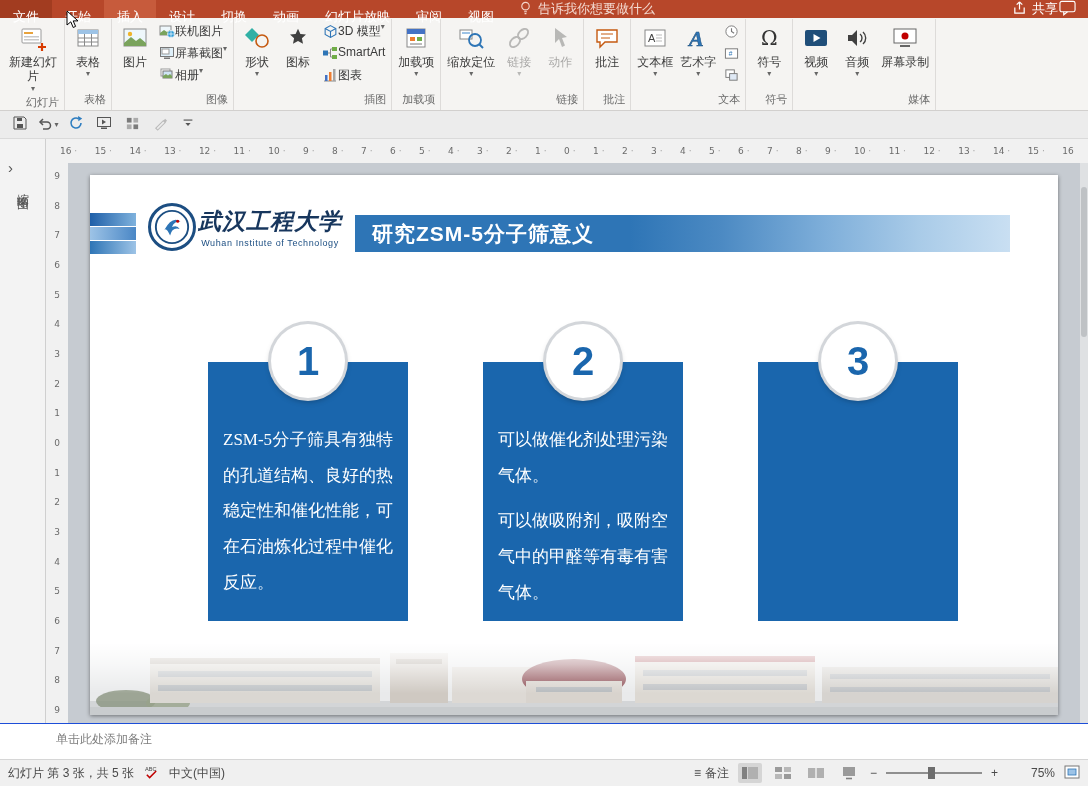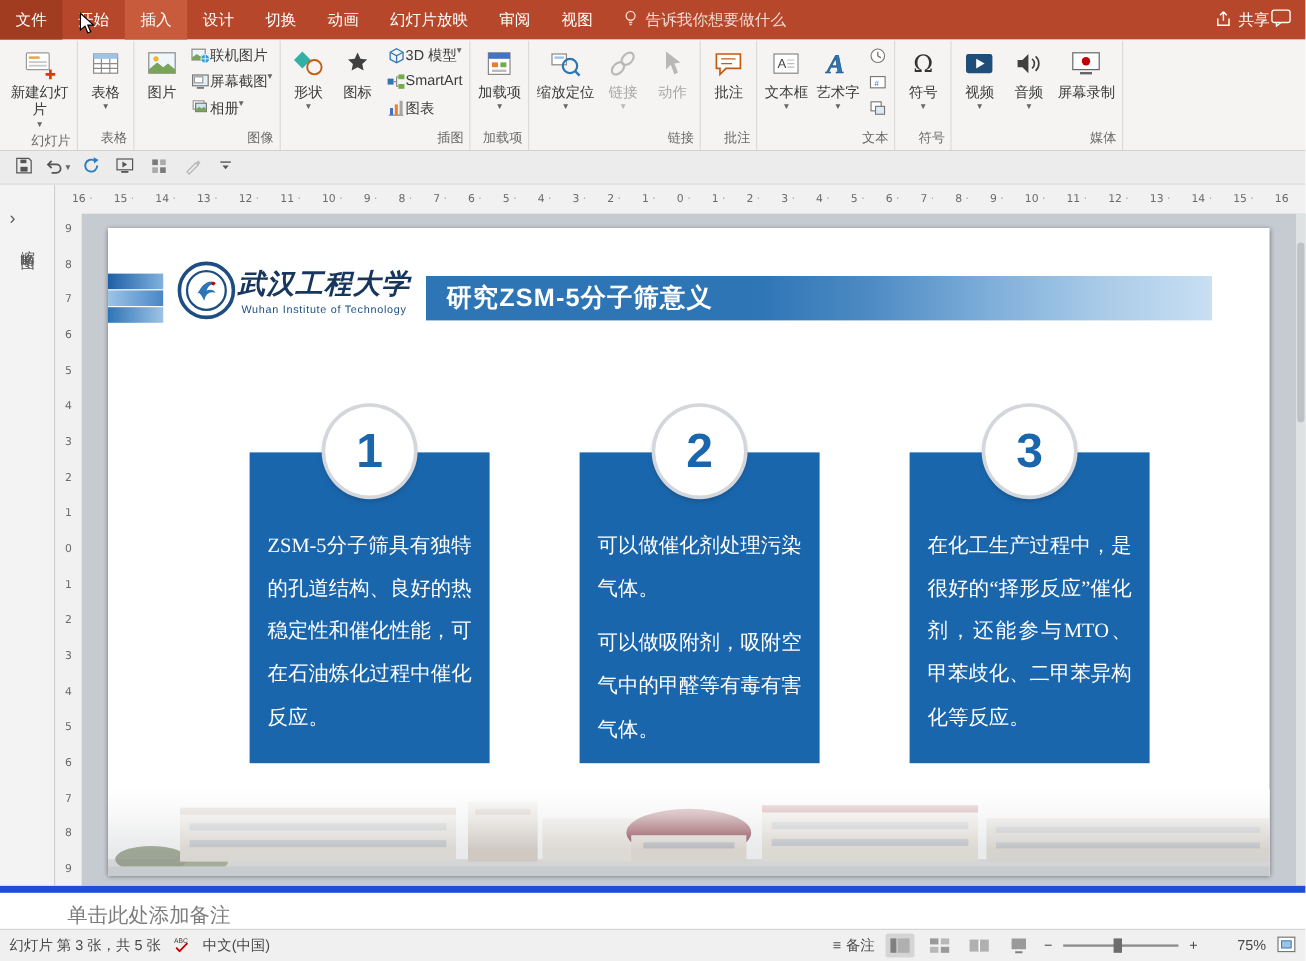--- a/index.html
+++ b/index.html
@@ -1,20 +1,20 @@
 <!DOCTYPE html>
 <html><head>
 <meta charset="utf-8">
 <style>
   * { margin:0; padding:0; box-sizing:border-box; }
   html,body { width:1088px; height:801px; overflow:hidden; }
   body { font-family:"Liberation Sans","DejaVu Sans",sans-serif; font-size:12px; color:#333; background:#fff; position:relative; }
 
   
-  .menubar { height:33px; background:#b7472a; display:flex; align-items:stretch; color:#fff; }
+  .menubar { height:18px; background:#b7472a; display:flex; align-items:stretch; color:#fff; }
   .tab { padding:0 13px; line-height:33px; font-size:13px; white-space:nowrap; cursor:default; }
   .tab.file { background:#a23c20; }
   .tab.active { background:#c75b3c; }
   .tellme { display:flex; align-items:center; gap:6px; padding:0 12px; color:#f3d9d0; font-size:13px; }
   .menubar-right { margin-left:auto; display:flex; align-items:center; gap:1px; padding-right:12px; }
   .share-btn { display:flex; align-items:center; gap:5px; font-size:13px; }
 
   
   .ribbon { height:93px; background:#f5f4f2; border-bottom:1px solid #d2d0ce; display:flex; align-items:stretch; padding:1px 2px 0 2px; overflow:hidden; }
   .group { display:flex; flex-direction:column; padding:2px 3px 0 3px; border-right:1px solid #dddbd9; }
@@ -77,21 +77,21 @@
   .card-text { position:absolute; top:60px; left:0; right:0; padding:0 15px; color:#fff; font-size:17px; line-height:2.1; text-align:justify;
     font-family:"Liberation Serif","DejaVu Serif",serif; }
   .card-text p { margin-bottom:10px; }
   .card-text p:empty { display:none; margin:0; }
 
   .buildings { position:absolute; left:0; bottom:0; width:100%; height:72px; }
   .buildings svg { display:block; width:100%; height:100%; }
   .buildings::after { content:""; position:absolute; inset:0; background:linear-gradient(180deg,#fff 0%,rgba(255,255,255,.65) 30%,rgba(255,255,255,0) 70%); }
 
   
-  .notes { height:36px; background:#fff; border-top:6px solid #1d4ed8; padding:7px 0 0 56px; font-size:17px; color:#7d7d7d; }
+  .notes { height:36px; background:#fff; border-top:1px solid #1d4ed8; padding:7px 0 0 56px; font-size:12px; color:#7d7d7d; }
   .statusbar { height:27px; background:#f0f0f0; border-top:1px solid #d6d6d6; display:flex; align-items:center; font-size:12px; color:#4a4a4a; padding:0 8px; gap:10px; }
   .sb-right { margin-left:auto; display:flex; align-items:center; gap:9px; }
   .notes-toggle { display:flex; align-items:center; gap:4px; }
   .view-btn { width:24px; height:20px; display:flex; align-items:center; justify-content:center; border-radius:2px; }
   .view-btn.active { background:#d5d5d5; }
   .zoom-track { width:96px; height:2px; background:#8f8f8f; position:relative; }
   .zoom-thumb { position:absolute; left:44%; top:-5px; width:7px; height:12px; background:#6d6d6d; }
   .zoom-pct { min-width:32px; text-align:right;margin-left:16px; }
 
   .cursor { position:absolute; left:66px; top:10px; z-index:99; pointer-events:none; }
@@ -610,24 +610,20 @@
             <div class="card c2">
               <div class="card-circle">2</div>
               <div class="card-text">
                 <p>可以做催化剂处理污染气体。</p>
                 <p>可以做吸附剂，吸附空气中的甲醛等有毒有害气体。</p>
               </div>
             </div>
 
             <div class="card c3">
               <div class="card-circle">3</div>
-              <div class="card-text">
-                <p>在化工生产过程中，是很好的“择形反应”催化剂，还能参与MTO、甲苯歧化、二甲苯异构化等反应。</p>
-
-              </div>
             </div>
 
             <div class="buildings">
               <svg viewBox="0 0 968 72" preserveAspectRatio="none">
                 <rect width="968" height="72" fill="#e9eaeb"></rect>
                 <rect y="58" width="968" height="14" fill="#d3d5d7"></rect>
                 <ellipse cx="36" cy="58" rx="30" ry="11" fill="#8a9480" opacity=".8"></ellipse>
                 <ellipse cx="78" cy="60" rx="22" ry="9" fill="#99a28b" opacity=".8"></ellipse>
                 <rect x="60" y="20" width="230" height="40" fill="#dad7d2"></rect>
                 <rect x="60" y="15" width="230" height="6" fill="#b7afa6"></rect>

